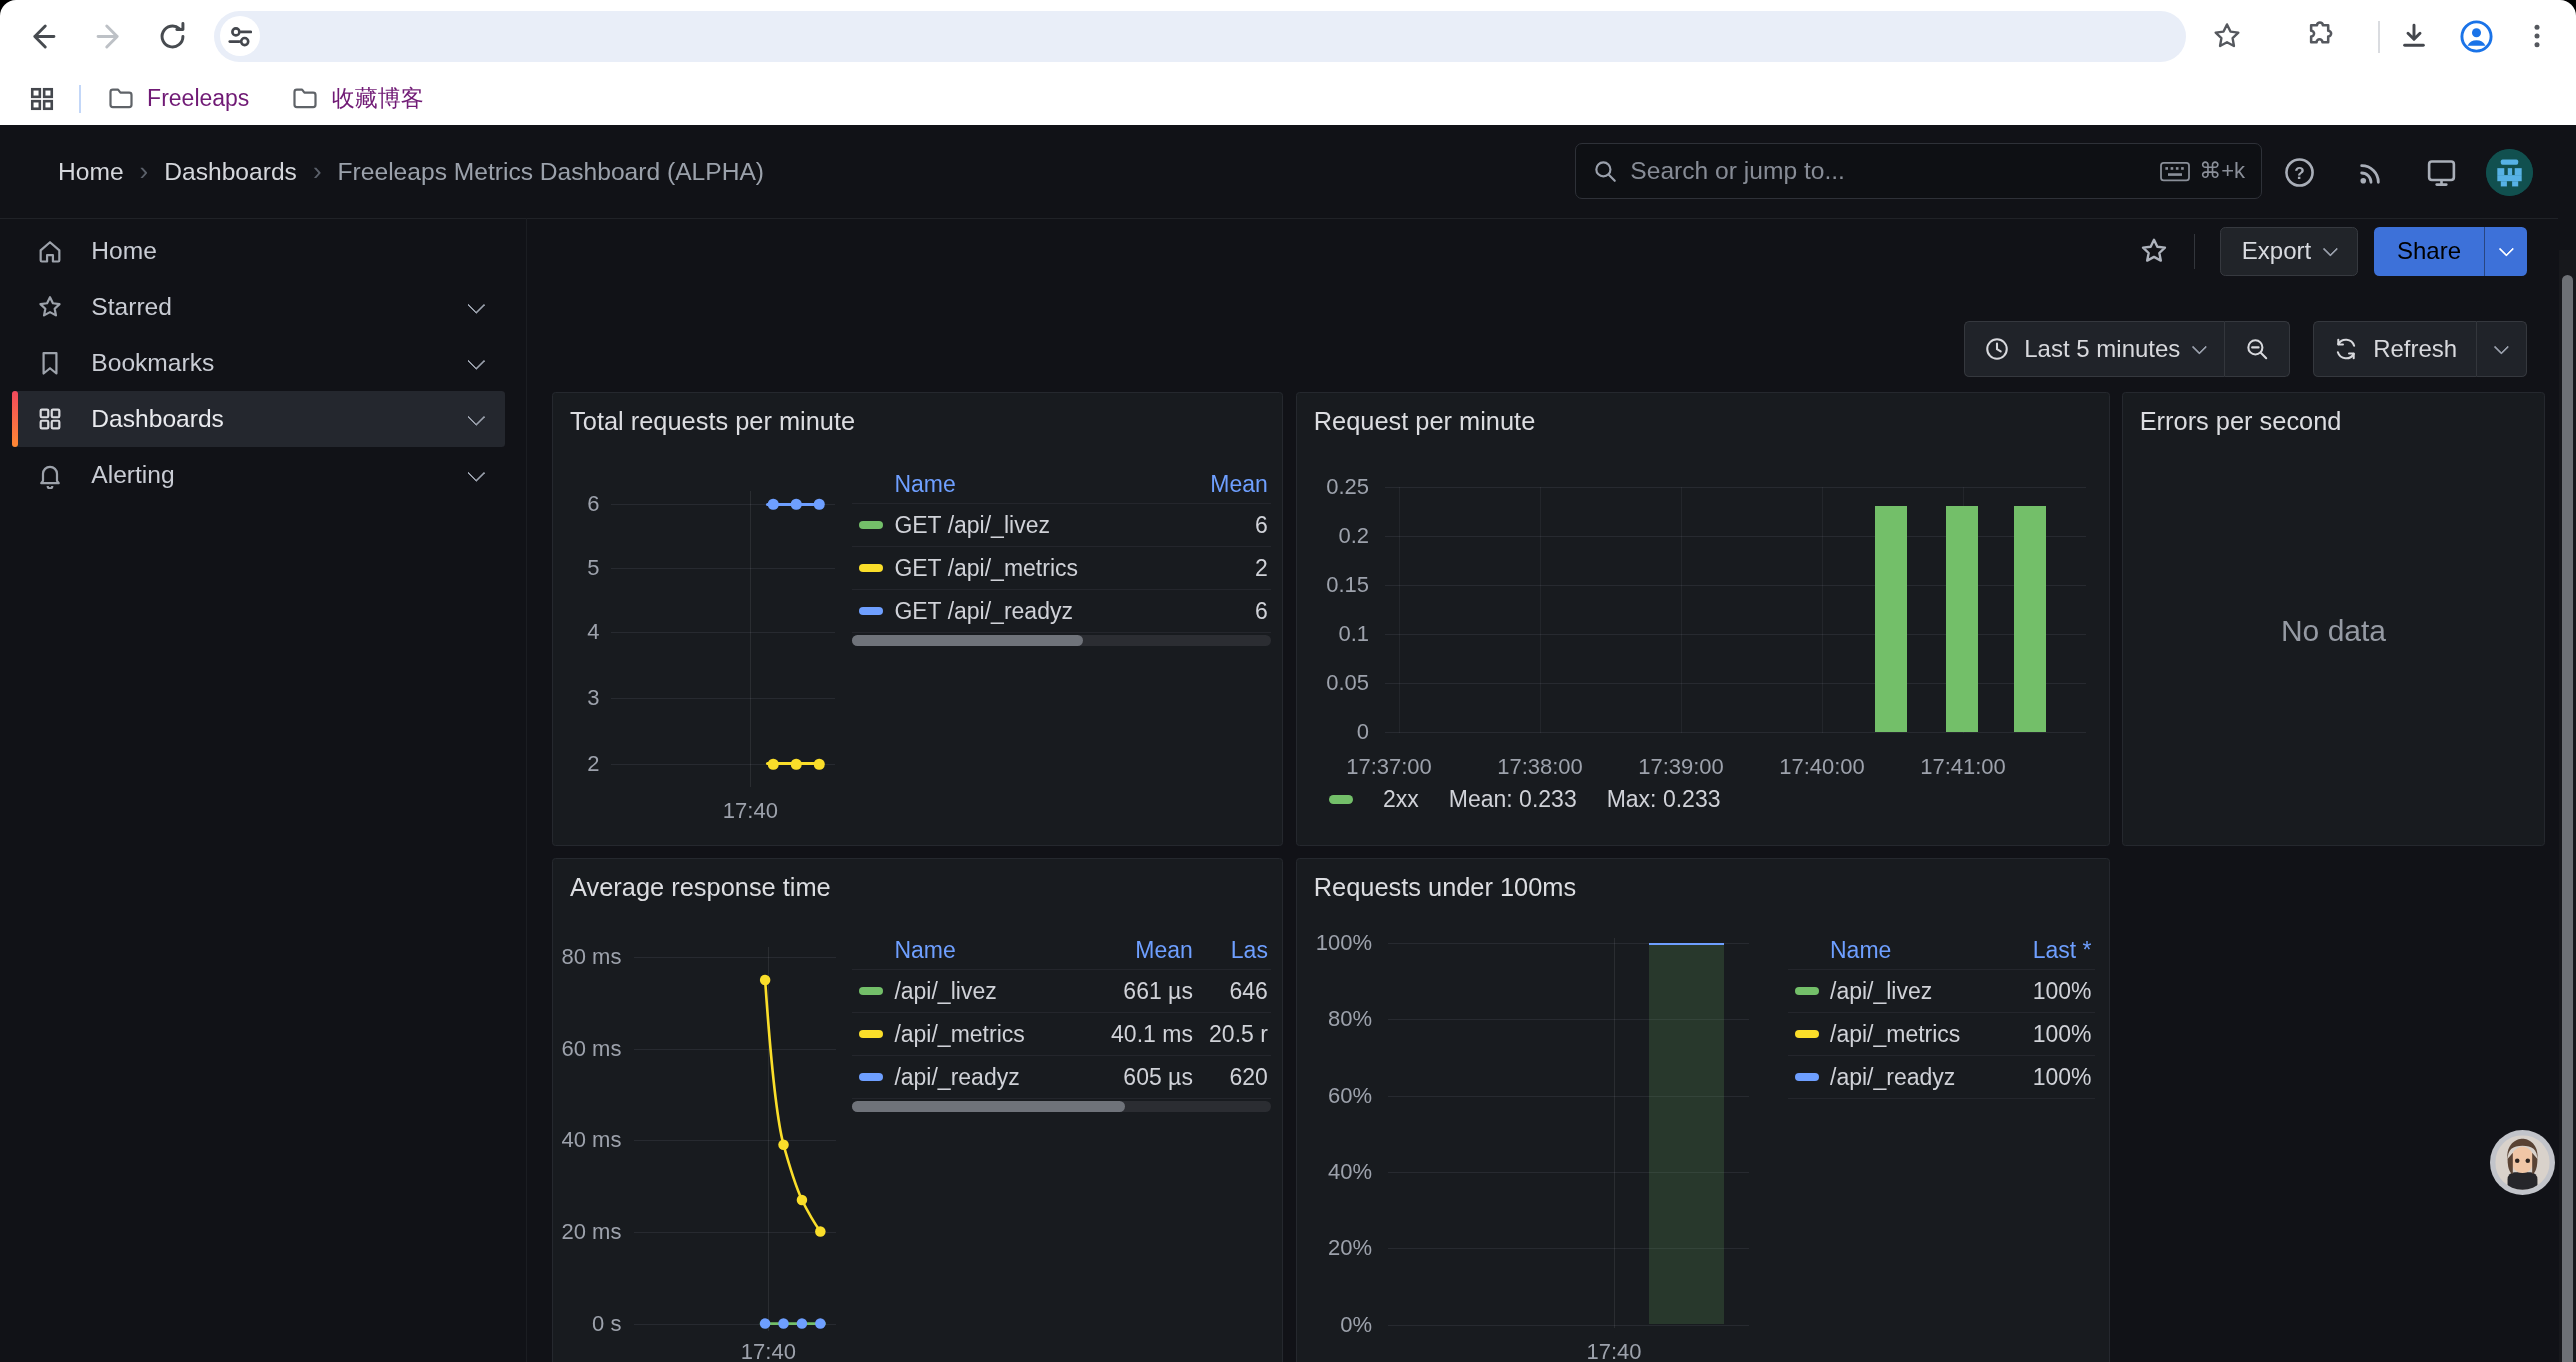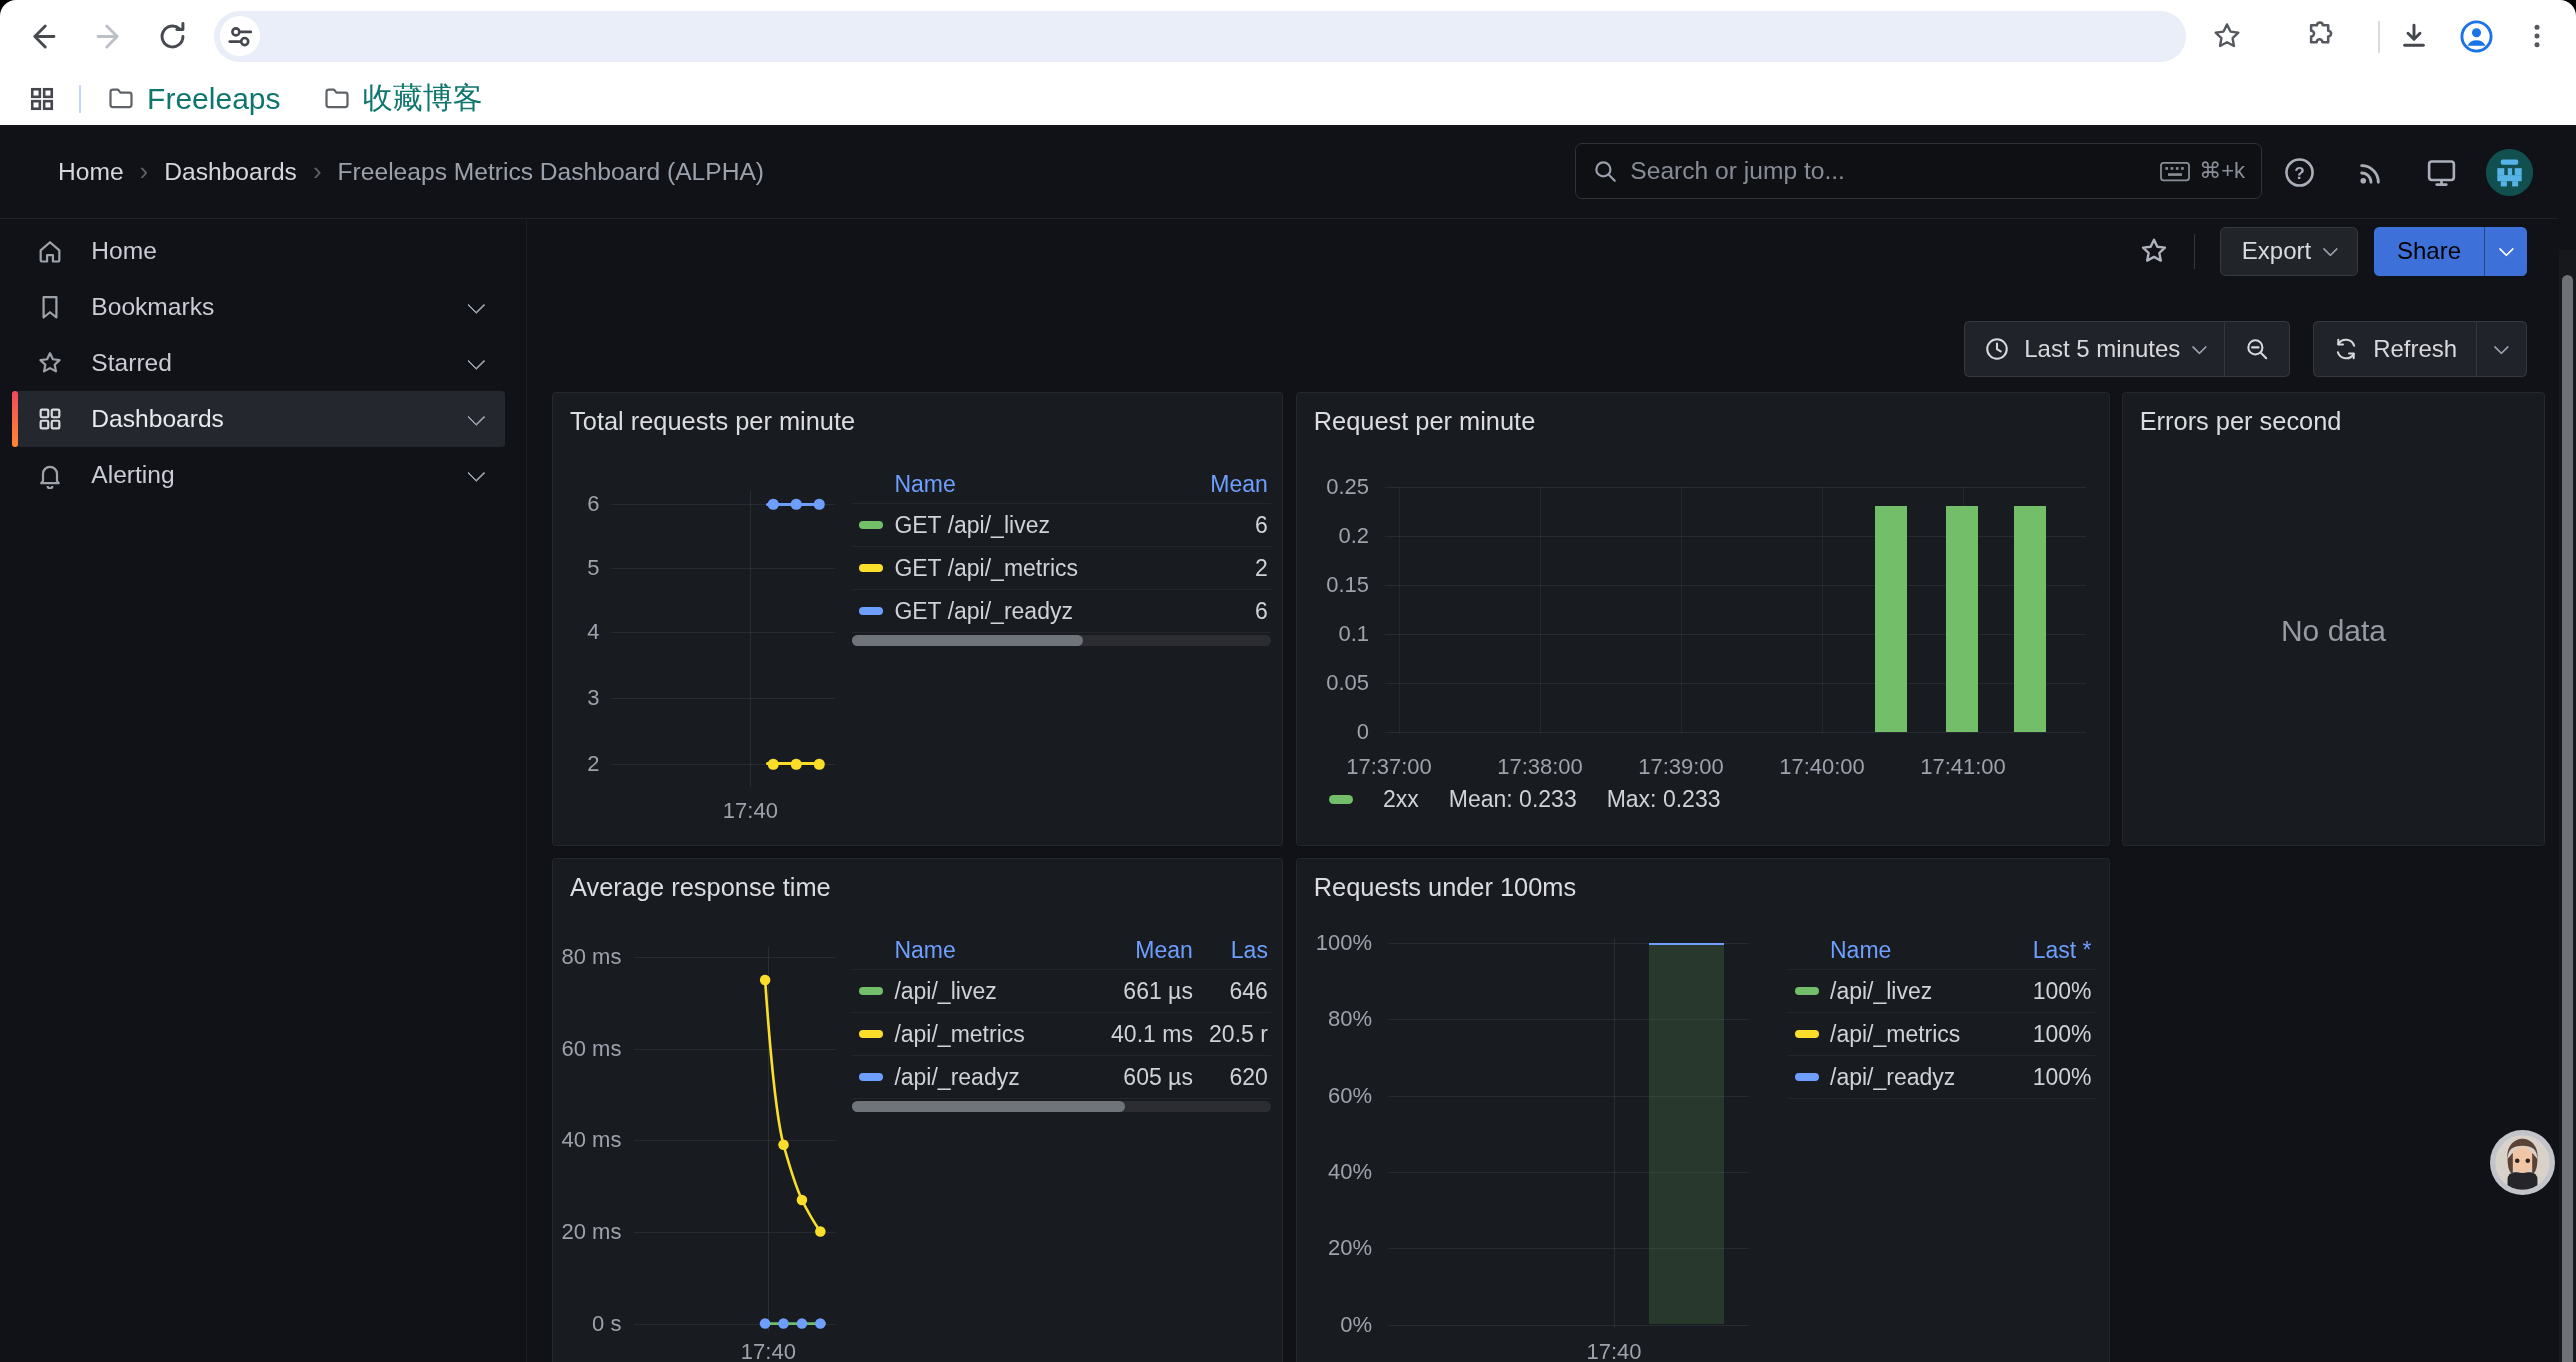--- a/index.html
+++ b/index.html
@@ -8,21 +8,21 @@
   
   .chrome{position:absolute;left:0;top:0;width:2576px;height:125px;background:#fff;border-radius:16px 16px 0 0;}
   .toolbar{position:absolute;left:0;top:0;width:100%;height:72px;}
   .tb-ic{position:absolute;top:17.5px;width:37px;height:37px;display:flex;align-items:center;justify-content:center;cursor:pointer;}
   .urlpill{position:absolute;left:214px;top:10.5px;width:1972px;height:51px;background:#e9eef8;border-radius:25.4px;display:flex;align-items:center;}
   .tune-circle{width:40px;height:40px;border-radius:50%;background:#fff;margin-left:6.1px;display:flex;align-items:center;justify-content:center;}
   .url-text{margin-left:16px;font-size:24.6px;color:#202124;white-space:nowrap;overflow:hidden;}
   .chrome-sep{position:absolute;left:2378px;top:21px;width:1.8px;height:32px;background:#dadce0;}
   .bookmarks{position:absolute;left:0;top:72px;width:100%;height:53px;background:#fff;border-bottom:0.9px solid #e0e2e6;display:flex;align-items:center;}
   .bm-item{display:flex;align-items:center;gap:12.3px;margin-right:42px;cursor:pointer;}
-  .bm-label{font-size:30px;color:#0f766e;}
+  .bm-label{font-size:23px;color:#701a75;}
   .bm-div{width:1.8px;height:28px;background:#c3d7f8;margin:0 26px 0 19px;}
   
   .gf{position:absolute;left:0;top:125px;width:2576px;height:1238px;background:#111217;}
   .gf-header{position:absolute;left:0;top:0;width:2558px;height:93px;border-bottom:0.9px solid #202227;display:flex;align-items:center;}
   .gf-brand{width:527px;height:100%;display:flex;align-items:center;border-right:0.9px solid #1e2025;box-sizing:border-box;padding-left:26px;}
   .gf-name{margin-left:19px;font-size:27px;color:#e8e8ec;font-weight:500;}
   .gf-toggle{margin-left:auto;margin-right:28px;cursor:pointer;display:flex;}
   .crumbs{display:flex;align-items:center;gap:16px;padding-left:58px;font-size:24.6px;}
   .crumb{color:#d5d7dc;cursor:pointer;white-space:nowrap;}
   .crumb.last{color:#9ba1ab;}
@@ -250,33 +250,33 @@
         <span class="nicon">
             <svg width="28" height="28" viewBox="0 0 24 24">
               <path d="M4 11.5 L12 4.5 L20 11.5 V20 a1 1 0 0 1 -1 1 h-4.5 v-5.5 h-5 V21 H5 a1 1 0 0 1 -1-1 z" fill="none" stroke="currentColor" stroke-width="1.9" stroke-linejoin="round"></path>
             </svg>
           </span>
         <span class="lbl">Home</span>
       </div>
       <div class="nav-item">
         <span class="nicon">
             <svg width="28" height="28" viewBox="0 0 24 24">
-              <path d="M6.5 3.5 h11 V21 L12 16.5 L6.5 21 z" fill="none" stroke="currentColor" stroke-width="1.9" stroke-linejoin="round"></path>
+              <path d="M12 3.6 l2.5 5.2 5.7.7 -4.2 4 1.1 5.7 -5.1-2.8 -5.1 2.8 1.1-5.7 -4.2-4 5.7-.7z" fill="none" stroke="currentColor" stroke-width="1.9" stroke-linejoin="round"></path>
             </svg>
           </span>
-        <span class="lbl">Bookmarks</span>
+        <span class="lbl">Starred</span>
         <span class="chev"></span>
       </div>
       <div class="nav-item">
         <span class="nicon">
             <svg width="28" height="28" viewBox="0 0 24 24">
-              <path d="M12 3.6 l2.5 5.2 5.7.7 -4.2 4 1.1 5.7 -5.1-2.8 -5.1 2.8 1.1-5.7 -4.2-4 5.7-.7z" fill="none" stroke="currentColor" stroke-width="1.9" stroke-linejoin="round"></path>
+              <path d="M6.5 3.5 h11 V21 L12 16.5 L6.5 21 z" fill="none" stroke="currentColor" stroke-width="1.9" stroke-linejoin="round"></path>
             </svg>
           </span>
-        <span class="lbl">Starred</span>
+        <span class="lbl">Bookmarks</span>
         <span class="chev"></span>
       </div>
       <div class="nav-item active">
         <span class="nicon">
             <svg width="28" height="28" viewBox="0 0 24 24">
               <g fill="none" stroke="currentColor" stroke-width="1.9">
                 <rect x="4" y="4" width="6.5" height="6.5" rx="1"></rect>
                 <rect x="13.5" y="4" width="6.5" height="6.5" rx="1"></rect>
                 <rect x="4" y="13.5" width="6.5" height="6.5" rx="1"></rect>
                 <rect x="13.5" y="13.5" width="6.5" height="6.5" rx="1"></rect>

